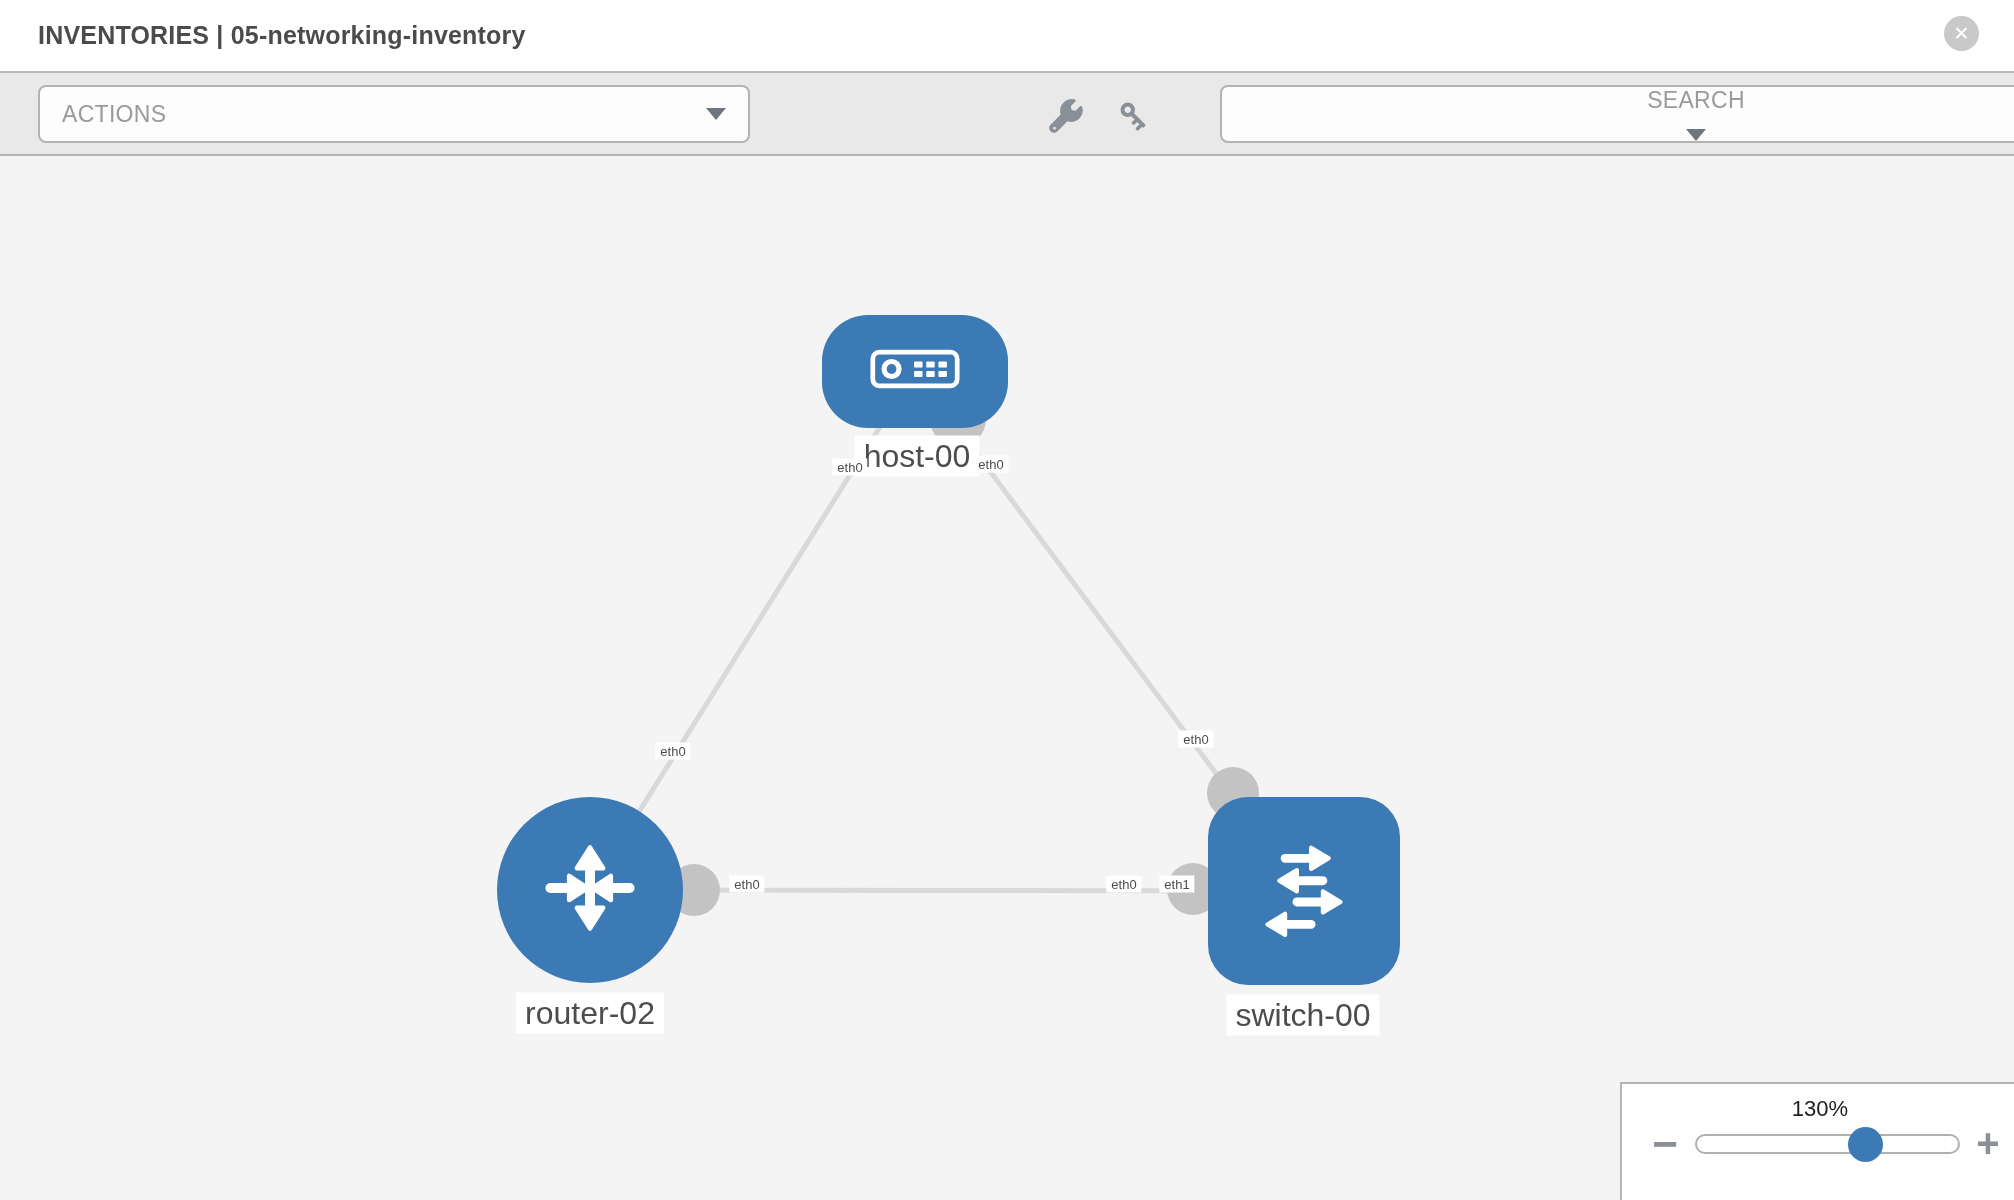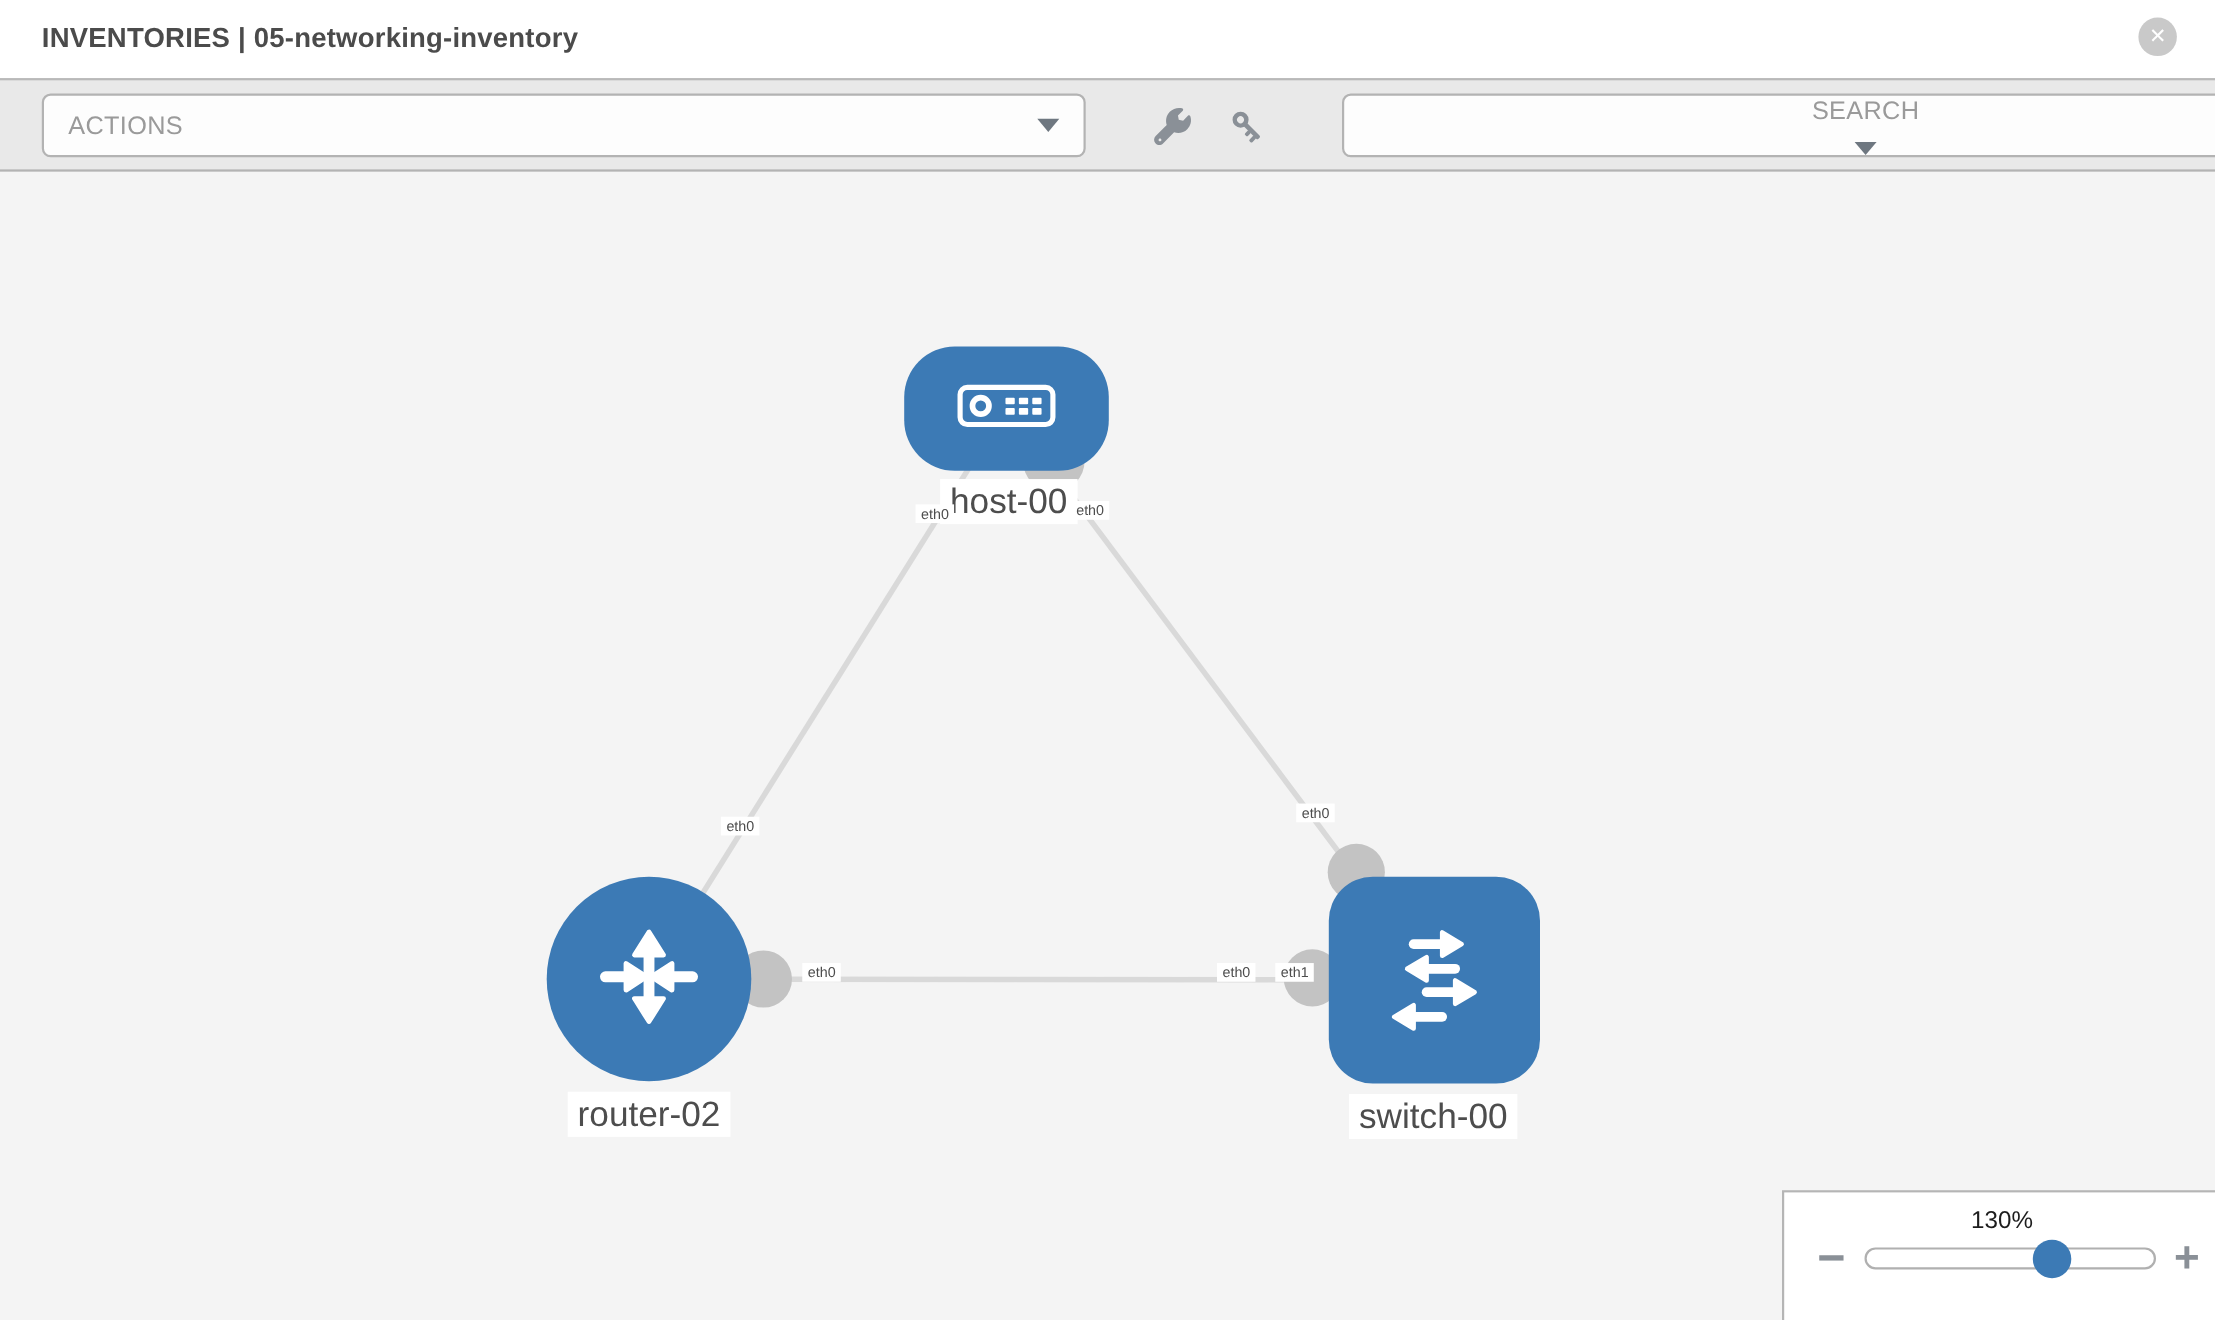--- a/index.html
+++ b/index.html
@@ -16,21 +16,21 @@
 
   
   .toolbar { position:absolute; top:71px; left:0; width:2014px; height:85px; background:#e9e9e9;
              border-top:2px solid #b9b9b9; border-bottom:2px solid #b3b3b3; z-index:10; }
   .dropdown { position:absolute; top:12px; height:58px; background:#fdfdfd; border:2px solid #b3b3b3;
               border-radius:8px; display:flex; align-items:center; justify-content:space-between;
               padding:0 22px; cursor:pointer; }
   .dropdown .ph { font-size:23px; color:#9a9a9a; letter-spacing:.3px; }
   .caret { width:0; height:0; border-left:10px solid transparent; border-right:10px solid transparent;
            border-top:12px solid #6e7780; }
-  .dd-actions { left:38px;  width:949px; }
+  .dd-actions { left:38px;  width:712px; }
   .dd-search  { left:1220px; width:952px;flex-direction:column; }
   .tool-btn { position:absolute; top:25px; width:40px; height:40px; display:flex; align-items:center;
               justify-content:center; cursor:pointer; }
   .tool-wrench { left:1046px; }
   .tool-key   { left:1114px; }
 
   
   .canvas { position:absolute; top:156px; left:0; width:2014px; height:1044px; }
   .graph-svg { position:absolute; top:0; left:0; z-index:1; }
   .link-line { stroke:var(--link-gray,#d9d9d9); stroke-width:5; }

